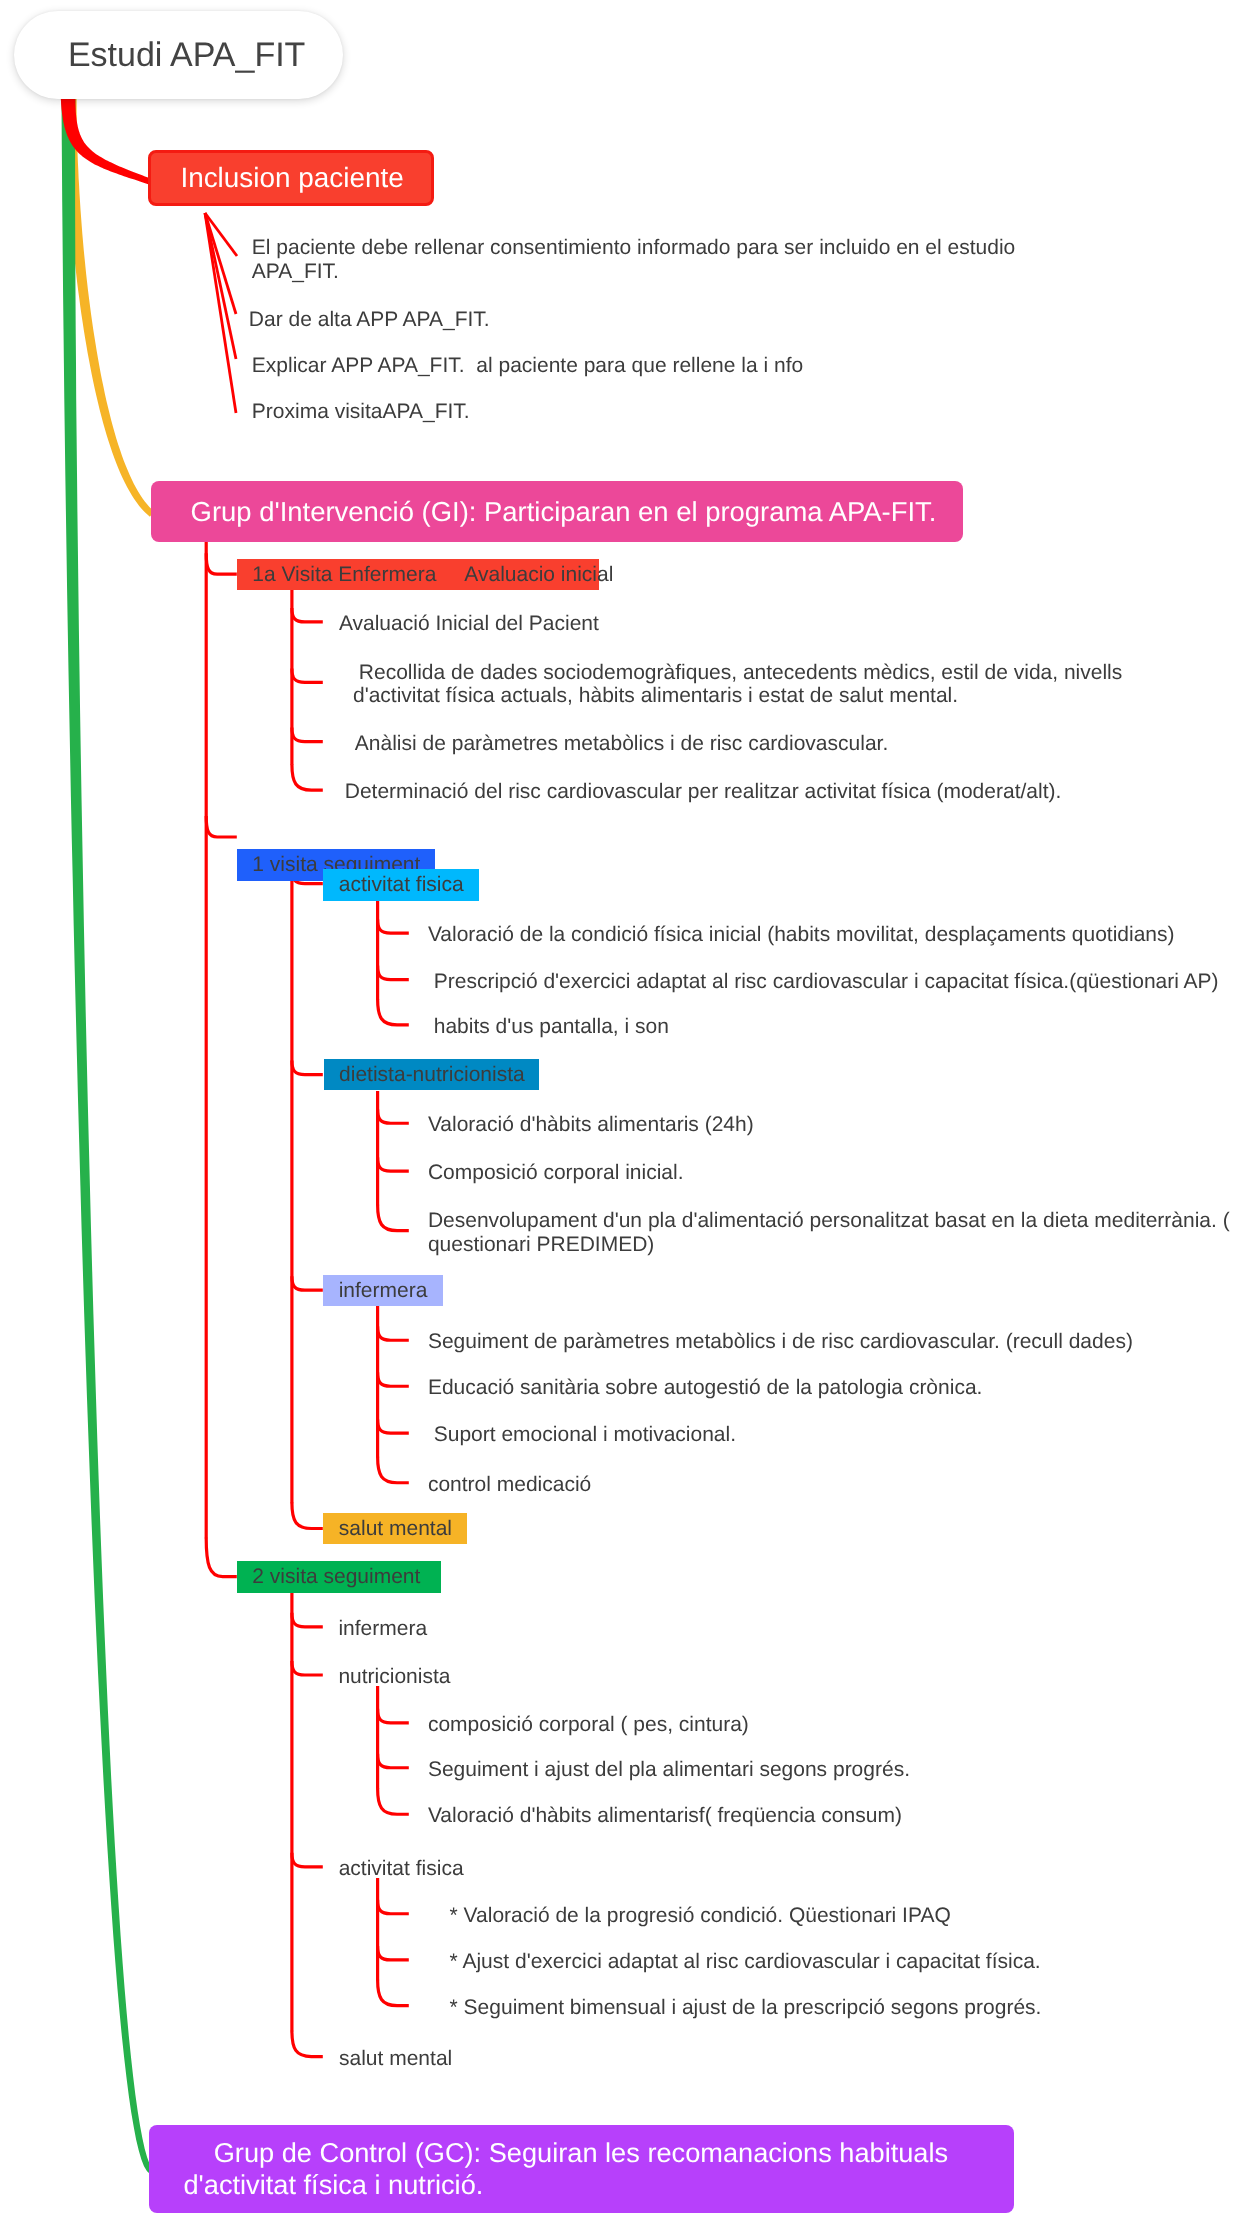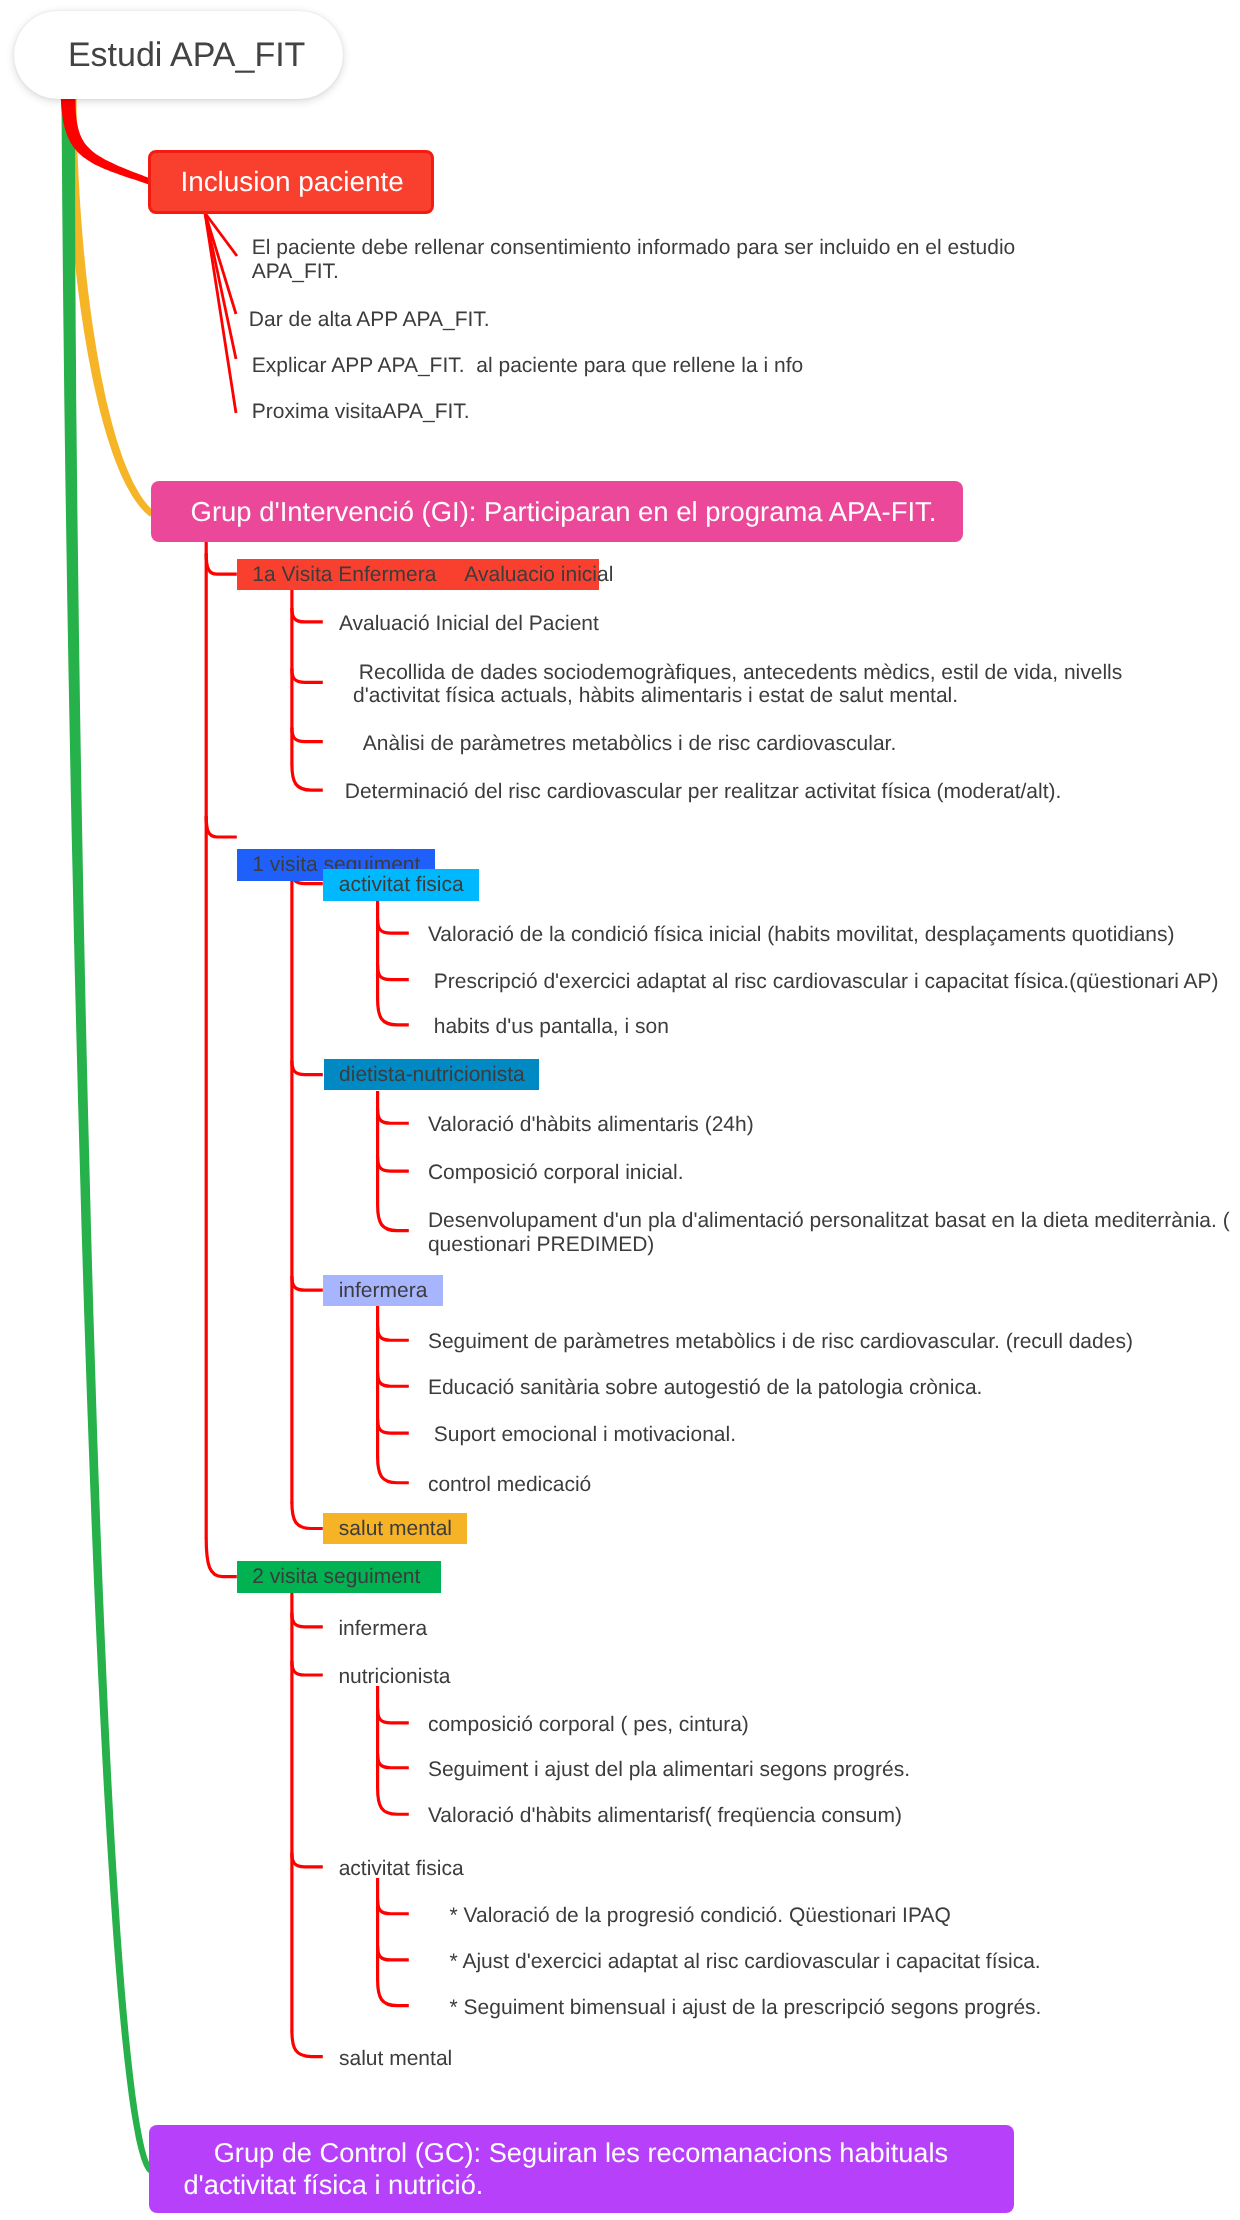--- a/index.html
+++ b/index.html
@@ -22,21 +22,21 @@
   #root-node{
     left:14px;top:11px;width:329px;height:88px;
     background:#ffffff;border-radius:45px;
     box-shadow:0 2px 8px rgba(0,0,0,0.16), 0 0 3px rgba(0,0,0,0.06);
     font-size:34px;color:#434343;
     display:flex;align-items:center;
   }
   #root-label{margin-left:53.9px;}
 
   #n-inclusion{
-    left:148px;top:150px;width:286px;height:64px;
+    left:148px;top:150px;width:286px;height:56px;
     background:#f93f2e;border:3.6px solid #f41b12;border-radius:8px;
     color:#ffffff;font-size:27.9px;
     display:flex;align-items:center;
   }
   #n-inclusion .lbl{margin-left:29.4px;}
 
   #n-gi{
     left:151px;top:481px;width:812px;height:61px;
     background:#f5b225;border-radius:8px;
     color:#ffffff;font-size:27.45px;
@@ -145,21 +145,21 @@
   <div class="plain" style="left:338.4px;top:1665.2px;">nutricionista</div>
   <div class="plain" style="left:338.7px;top:1857px;">activitat fisica</div>
   <div class="plain" style="left:339.0px;top:2046.8px;">salut mental</div>
 
 <div class="leaf" style="left: 251.8px; top: 236.4px; width: 805px;">El paciente debe rellenar consentimiento informado para ser incluido en el estudio APA_FIT.</div>
     <div class="leaf" style="left: 243px; top: 308px; width: 805px;"> Dar de alta APP APA_FIT.</div>
     <div class="leaf" style="left: 251.8px; top: 354px; width: 805px;">Explicar APP APA_FIT.  al paciente para que rellene la i nfo</div>
     <div class="leaf" style="left: 251.8px; top: 399.7px; width: 805px;">Proxima visitaAPA_FIT.</div>
     <div class="leaf" style="left: 338.9px; top: 612.1px; width: 845px;">Avaluació Inicial del Pacient</div>
     <div class="leaf" style="left: 353px; top: 660.8px; width: 845px;"> Recollida de dades sociodemogràfiques, antecedents mèdics, estil de vida, nivells d'activitat física actuals, hàbits alimentaris i estat de salut mental.</div>
-    <div class="leaf" style="left: 357px; top: 731.7px; width: 845px;"> Anàlisi de paràmetres metabòlics i de risc cardiovascular.</div>
+    <div class="leaf" style="left: 349px; top: 731.7px; width: 845px;"> Anàlisi de paràmetres metabòlics i de risc cardiovascular.</div>
     <div class="leaf" style="left: 338.9px; top: 780.3px; width: 845px;"> Determinació del risc cardiovascular per realitzar activitat física (moderat/alt).</div>
     <div class="leaf" style="left: 427.9px; top: 923.3px; width: 830px;">Valoració de la condició física inicial (habits movilitat, desplaçaments quotidians)</div>
     <div class="leaf" style="left: 427.9px; top: 969.7px; width: 830px;"> Prescripció d'exercici adaptat al risc cardiovascular i capacitat física.(qüestionari AP)</div>
     <div class="leaf" style="left: 427.9px; top: 1015.1px; width: 830px;"> habits d'us pantalla, i son</div>
     <div class="leaf" style="left: 427.9px; top: 1113.4px; width: 832px;">Valoració d'hàbits alimentaris (24h)</div>
     <div class="leaf" style="left: 427.9px; top: 1161.3px; width: 832px;">Composició corporal inicial.</div>
     <div class="leaf" style="left: 427.9px; top: 1209.1px; width: 832px;">Desenvolupament d'un pla d'alimentació personalitzat basat en la dieta mediterrània. ( questionari PREDIMED)</div>
     <div class="leaf" style="left: 427.9px; top: 1330.4px; width: 830px;">Seguiment de paràmetres metabòlics i de risc cardiovascular. (recull dades)</div>
     <div class="leaf" style="left: 427.9px; top: 1376.4px; width: 830px;">Educació sanitària sobre autogestió de la patologia crònica.</div>
     <div class="leaf" style="left: 427.9px; top: 1423.3px; width: 830px;"> Suport emocional i motivacional.</div>

